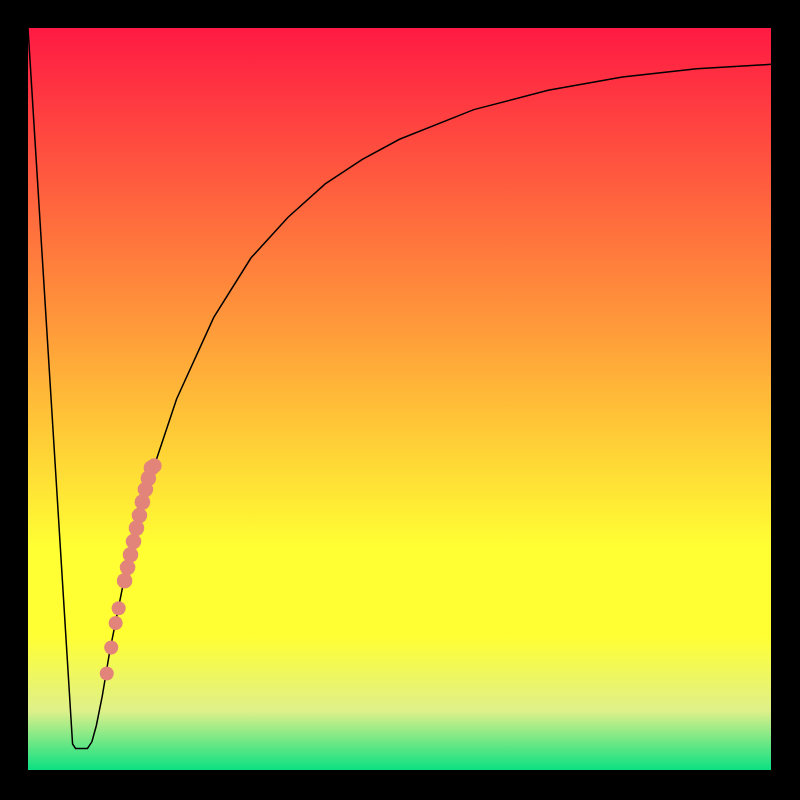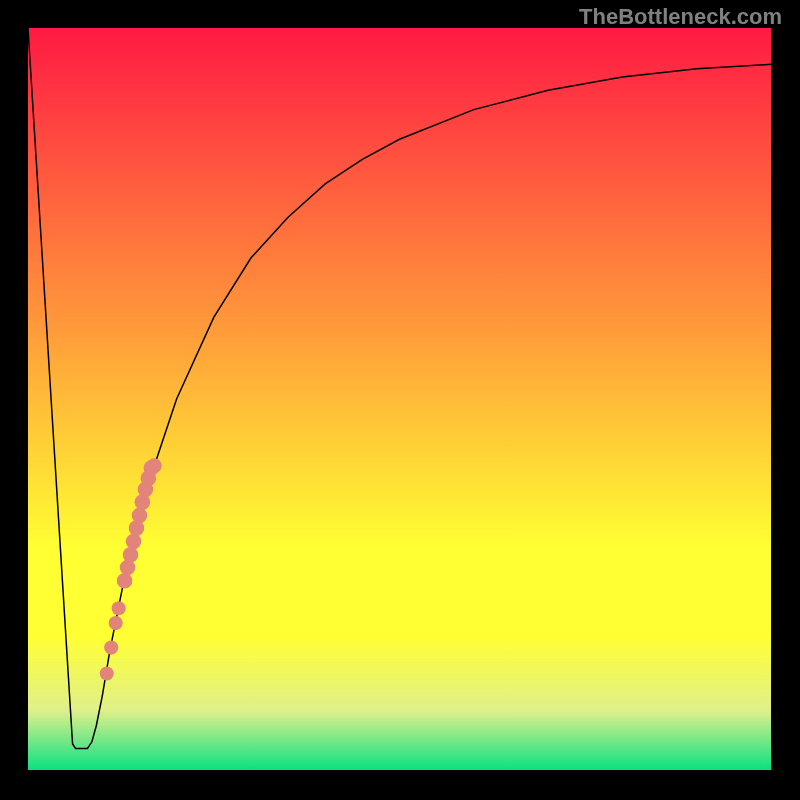--- a/index.html
+++ b/index.html
@@ -23,21 +23,20 @@
     z-index: 10;
   }
   svg {
     display: block;
   }
 </style>
 </head>
 <body>
 
 <div class="chart-container">
-  <div class="watermark">TheBottleneck.com</div>
   <svg id="chart-svg" width="800" height="800" viewBox="0 0 800 800">
     <defs>
       <linearGradient id="bg-grad" x1="0" y1="0" x2="0" y2="1">
         <stop id="g0" offset="0%" stop-color="#ff1a43"></stop>
         <stop id="g1" offset="40%" stop-color="#ff993a"></stop>
         <stop id="g2" offset="70%" stop-color="#ffff33"></stop>
         <stop id="g3" offset="82%" stop-color="#ffff33"></stop>
         <stop id="g4" offset="92%" stop-color="#dff08a"></stop>
         <stop id="g5" offset="100%" stop-color="#0be082"></stop>
       </linearGradient>

